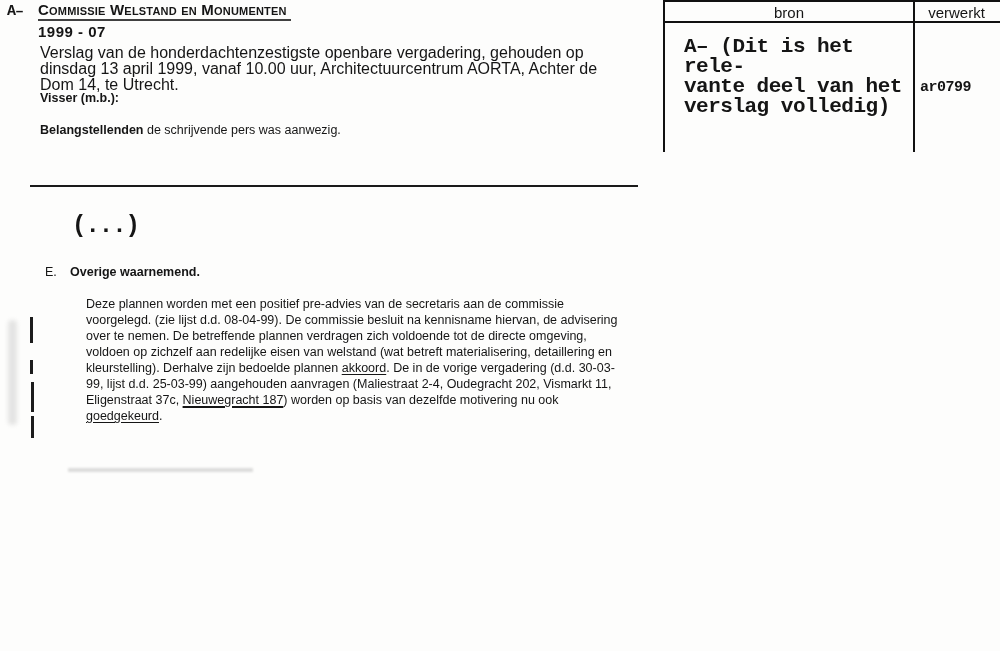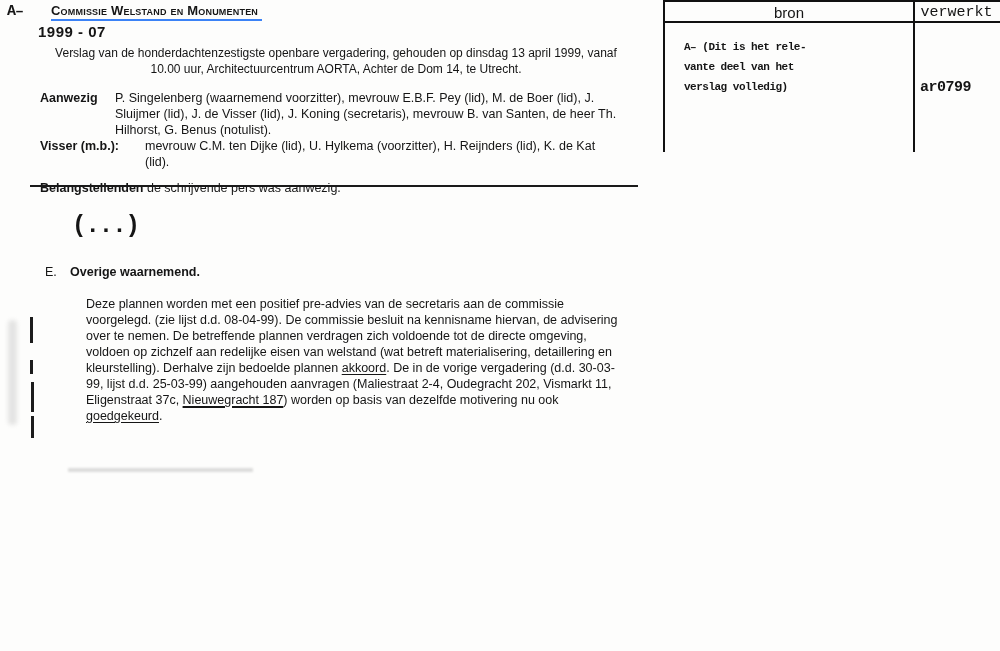--- a/index.html
+++ b/index.html
@@ -16,41 +16,40 @@
     position: absolute; left: 7px; top: 3px;
     font-family: "Liberation Mono", monospace;
     font-weight: bold; font-size: 15px; letter-spacing: -1px;
   }
   
   .header-block { position: absolute; left: 38px; top: 1px; }
   .doc-title {
     display: inline-block;
     font-variant: small-caps;
     font-weight: bold;
-    font-size: 13px;
+    font-size: 15px;
     letter-spacing: 0.2px;
-    border-bottom: 2px solid #3b82f6;
+    border-bottom: 2px solid #404040;
     padding: 0 4px 1px 0;
-    margin-left: 13px;
   }
   .doc-number { font-weight: bold; font-size: 15px; margin-top: 2px; letter-spacing: 0.5px; }
   
   .intro {
     position: absolute; left: 40px; top: 45px; width: 592px;
-    font-size: 12px; line-height: 16px; text-align: center;
+    font-size: 16px; line-height: 16px;
   }
   
   .attendance { position: absolute; left: 40px; top: 90px; width: 600px; font-size: 12.5px; line-height: 16px; }
   .att-row { display: flex; align-items: flex-start; }
   .att-label { font-weight: bold; flex: 0 0 auto; }
   .att-row.aanwezig .att-label { width: 75px; }
   .att-row.afwezig .att-label { width: 105px; }
   .att-row.aanwezig .att-text { width: 520px; }
   .att-row.afwezig .att-text { width: 472px; }
-  .belang { margin-top: 10px; }
+  .belang { margin-top: 16px; }
   .belang .att-label { display: inline; }
   .rule {
     position: absolute; left: 30px; top: 185px; width: 608px; height: 2px;
     background: #1a1a1a;
   }
   
   .ellipsis {
     position: absolute; left: 72px; top: 212px;
     font-family: "Liberation Mono", monospace;
     font-weight: bold; font-size: 24px; letter-spacing: -1px;
@@ -67,25 +66,25 @@
   
   .src-table {
     position: absolute; left: 663px; top: 0; width: 337px; height: 152px;
     border-top: 2px solid #111; border-left: 2px solid #111;
   }
   .src-divider {
     position: absolute; left: 248px; top: 0; bottom: 0; width: 2px; background: #111;
   }
   .src-header { display: flex; height: 21px; border-bottom: 2px solid #111; font-size: 15px; }
   .src-header .c1 { flex: 0 0 248px; text-align: center; padding-top: 2px; border-radius: 7px; }
-  .src-header .c2 { flex: 1; text-align: center; padding-top: 2px; font-family: Liberation Mono, monospace; }
+  .src-header .c2 { flex: 1; text-align: center; padding-top: 2px; }
   .src-note {
     position: absolute; left: 19px; top: 35px; width: 225px;
     font-family: "Liberation Mono", monospace; font-weight: bold;
-    font-size: 11px; line-height: 20px; white-space: pre-line; letter-spacing: -0.5px;
+    font-size: 21px; line-height: 20px; white-space: pre-line; letter-spacing: -0.5px;
   }
   .src-code {
     position: absolute; left: 255px; top: 77px;
     font-family: "Liberation Mono", monospace; font-weight: bold;
     font-size: 15px; letter-spacing: -0.5px;
   }
   
   .artifact { position: absolute; background: #1c1c1c; }
   .art-1 { left: 30px; top: 317px; width: 3px; height: 26px; }
   .art-2 { left: 30px; top: 360px; width: 3px; height: 14px; }
@@ -106,27 +105,22 @@
 <div class="margin-marker">A–</div>
 
 <div class="header-block">
   <div class="doc-title">Commissie Welstand en Monumenten</div>
   <div class="doc-number">1999 - 07</div>
 </div>
 
 <div class="intro">Verslag van de honderdachtenzestigste openbare vergadering, gehouden op dinsdag 13 april 1999, vanaf 10.00 uur, Architectuurcentrum AORTA, Achter de Dom 14, te Utrecht.</div>
 
 <div class="attendance">
-  <div class="att-row aanwezig">
-    <div class="att-label">Aanwezig</div>
-    <div class="att-text">P. Singelenberg (waarnemend voorzitter), mevrouw E.B.F. Pey (lid), M. de Boer (lid), J. Sluijmer (lid), J. de Visser (lid), J. Koning (secretaris), mevrouw B. van Santen, de heer Th. Hilhorst, G. Benus (notulist).</div>
-  </div>
   <div class="att-row afwezig">
     <div class="att-label">Visser (m.b.):</div>
-    <div class="att-text">mevrouw C.M. ten Dijke (lid), U. Hylkema (voorzitter), H. Reijnders (lid), K. de Kat (lid).</div>
   </div>
   <div class="belang"><span class="att-label">Belangstellenden</span><span> de schrijvende pers was aanwezig.</span></div>
 </div>
 
 <div class="rule"></div>
 
 <div class="ellipsis">(...)</div>
 
 <div class="section-e">
   <div class="sec-head">

